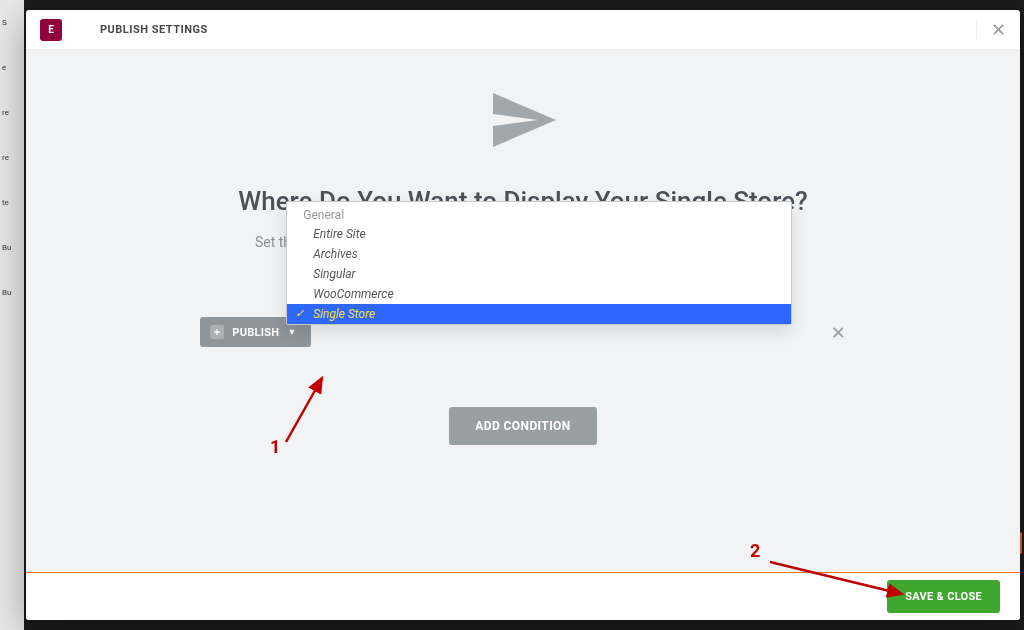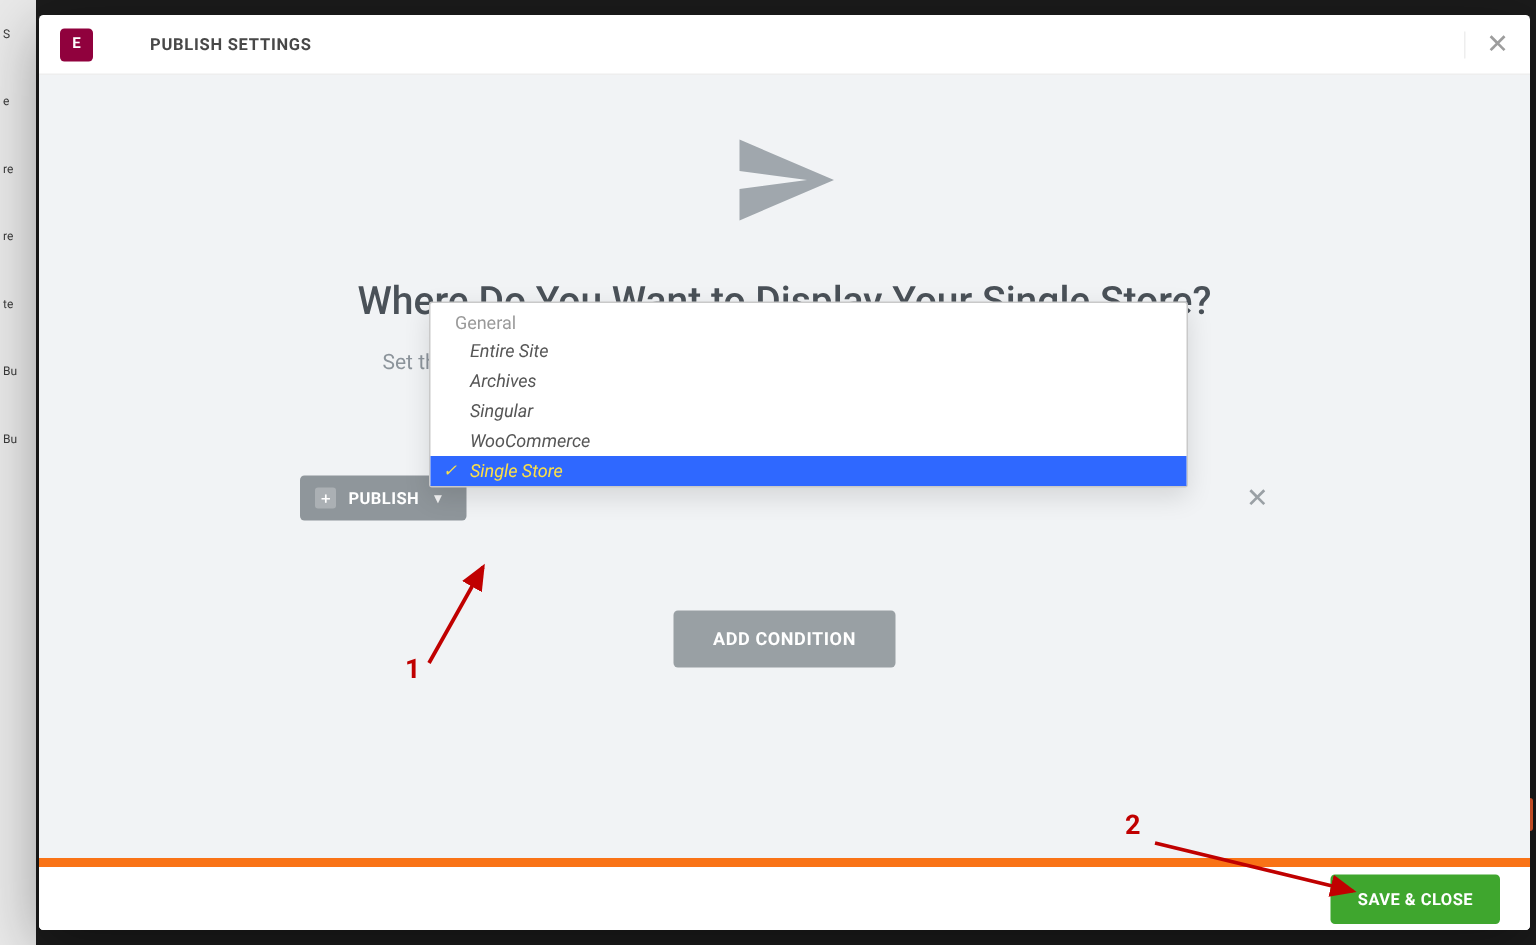--- a/index.html
+++ b/index.html
@@ -26,21 +26,21 @@
   .include-btn .caret{font-size:9px;opacity:.9;}
   .dropdown{width:506px;background:#fff;border:1px solid #c9c9c9;border-radius:2px;box-shadow:0 6px 18px rgba(0,0,0,.12);font-size:12px;color:#565656;position:absolute;left:86px;bottom:22px;}
   .dropdown .group-label{padding:6px 16px 2px;color:#9a9a9a;}
   .dropdown .opt{padding:3px 28px 3px 26px;cursor:pointer;font-style:italic;}
   .dropdown .opt.selected{background:#2f68ff;color:#fde047;position:relative;}
   .dropdown .opt.selected::before{content:"✓";position:absolute;left:8px;top:3px;font-size:11px;}
   .remove-x{color:#9aa0a5;font-size:18px;margin-left:510px;cursor:pointer;}
 
   .add-condition{margin-top:60px;background:#99a0a4;color:#fff;border:none;padding:12px 26px;font-size:12px;font-weight:700;letter-spacing:.4px;border-radius:3px;cursor:pointer;}
 
-  .footer{height:48px;background:#fff;border-top:6px solid #f97316;display:flex;align-items:center;justify-content:flex-end;padding:0 20px;}
+  .footer{height:48px;background:#fff;border-top:1px solid #f97316;display:flex;align-items:center;justify-content:flex-end;padding:0 20px;}
   .save-close{background:#3fa62e;color:#fff;border:none;padding:10px 18px;font-size:11px;font-weight:700;letter-spacing:.3px;border-radius:3px;cursor:pointer;}
 
   
   .anno{position:absolute;pointer-events:none;}
   .anno-num{font-weight:700;font-size:18px;color:#c00000;}
   .arrow-svg{position:absolute;overflow:visible;}
 </style>
 </head>
 <body>
 

